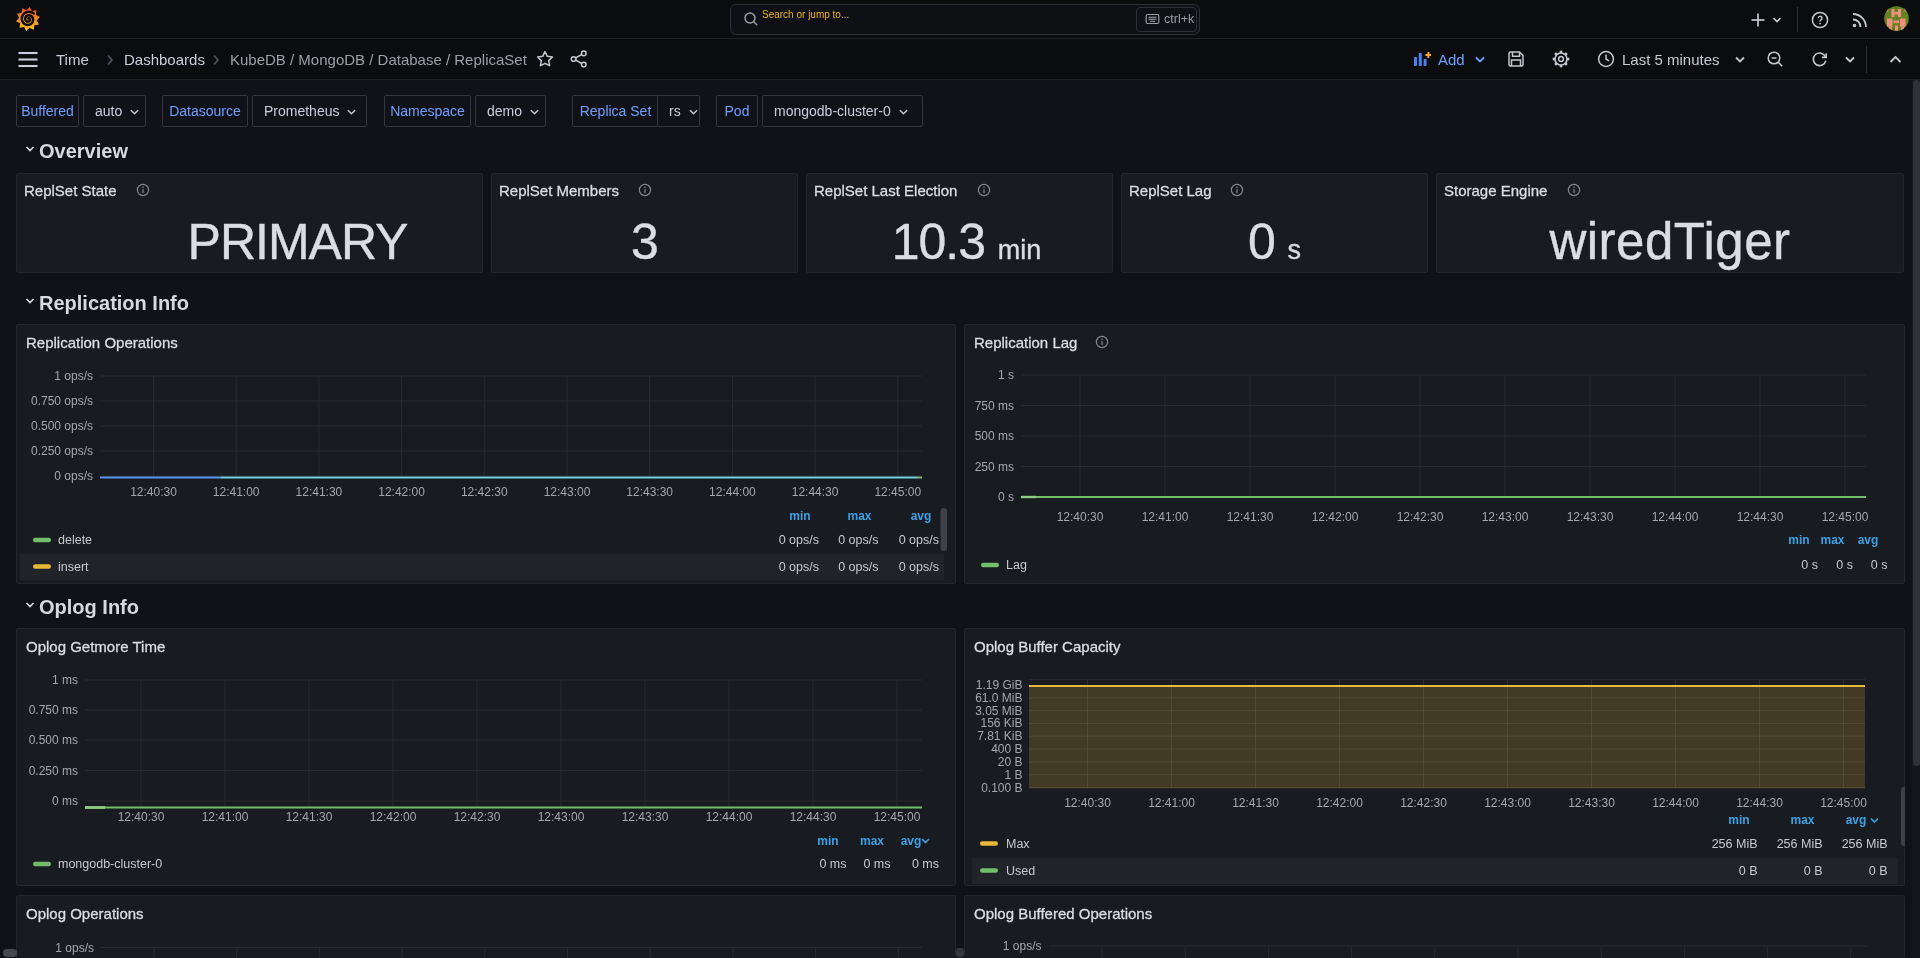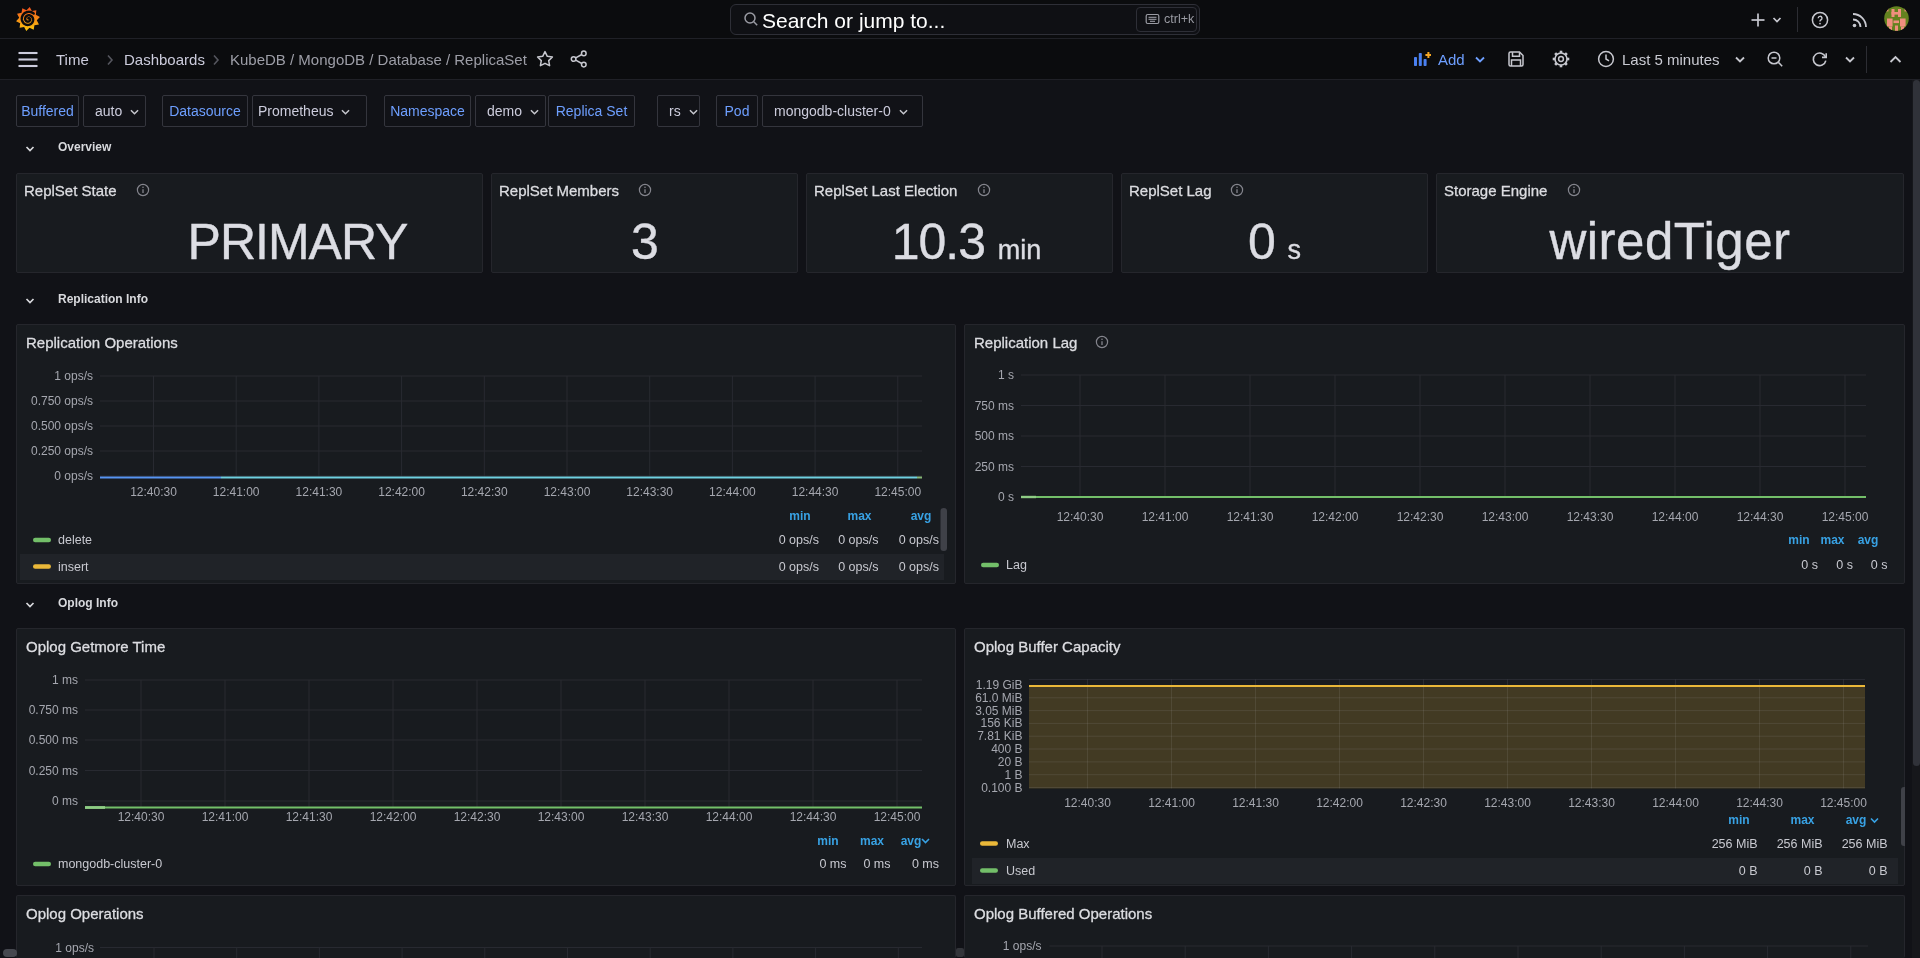--- a/index.html
+++ b/index.html
@@ -2,31 +2,31 @@
 <html><head>
 <meta charset="utf-8">
 <style>
 * { margin:0; padding:0; box-sizing:border-box; }
 html,body { width:1920px; height:958px; overflow:hidden; background:#111217; font-family:"Liberation Sans", sans-serif; }
 .abs { position:absolute; }
 #page { position:relative; width:1920px; height:958px; }
 .bar1 { left:0; top:0; width:1920px; height:39px; background:#0b0c0e; border-bottom:1px solid #202127; }
 .bar2 { left:0; top:39px; width:1920px; height:41px; background:#0b0c0e; border-bottom:1px solid #202127; }
 .searchbox { left:730px; top:4px; width:470px; height:31px; background:#0f1014; border:1px solid #2e2f37; border-radius:6px; }
-.searchtxt { left:762px; top:9px; font-size:21px; color:#ffffff; }
+.searchtxt { left:762px; top:9px; font-size:10px; color:#eab308; }
 .ctrlk { left:1136px; top:7px; width:61px; height:25px; border:1px solid #2e2f37; border-radius:4px; }
 .ctrlktxt { left:1164px; top:12px; font-size:12.5px; color:#9a9ba3; }
 .crumb { top:51px; font-size:15px; color:#ccccdc; }
 .crumbdim { color:#9d9ea7; }
 .navtxt { top:51px; font-size:15px; color:#c9cad2; }
 .bluetxt { color:#6e9fff; font-weight:500; }
 .chip { top:95px; height:32px; border:1px solid #34353d; border-radius:2px; background:#111217; font-size:14px; line-height:30px; }
 .chiplabel { color:#6e9fff; text-align:center; }
 .chipval { color:#ccccdc; }
-.rowhead { font-size:12px; font-weight:700; color:#d8d9dd;margin-left:19px; }
+.rowhead { font-size:20px; font-weight:700; color:#d8d9dd; }
 .panel { background:#181b1f; border:1px solid #25262c; border-radius:2px; }
 .stitle { font-size:15px; font-weight:400; color:#dcdde1; -webkit-text-stroke:0.3px #dcdde1; }
 .statval { font-size:50px; font-weight:400; letter-spacing:-1px; color:#dcdde3; -webkit-text-stroke:0.4px #dcdde3; text-align:center; width:100%; }
 .statunit { font-size:27px; letter-spacing:0; }
 svg text { font-family:"Liberation Sans", sans-serif; }
 </style>
 </head>
 <body>
 <div id="page">
 
@@ -171,28 +171,28 @@
   <div class="abs" style="left:1866px;top:46px;width:1px;height:27px;background:#2c2d33"></div>
   <svg class="abs" style="left:1888px;top:54px" width="15" height="11" viewBox="0 0 15 11">
       <path d="M2.5,8 l5,-5 l5,5" fill="none" stroke="#c7c8cf" stroke-width="1.8"></path>
     </svg>
 
   <div class="abs chip chiplabel" style="left:16px;width:63px">Buffered</div>
   <div class="abs chip chipval" style="left:83px;width:63px;padding-left:11px">auto <svg width="11" height="8" viewBox="0 0 12 9" style="margin-left:3px">
         <path d="M2,2.5 l4,4 l4,-4" fill="none" stroke="#c6c7ce" stroke-width="1.7"></path>
       </svg></div>
   <div class="abs chip chiplabel" style="left:162px;width:86px">Datasource</div>
-  <div class="abs chip chipval" style="left:252px;width:115px;padding-left:5px">Prometheus <svg width="11" height="8" viewBox="0 0 12 9" style="margin-left:3px">
+  <div class="abs chip chipval" style="left:252px;width:115px;padding-left:11px">Prometheus <svg width="11" height="8" viewBox="0 0 12 9" style="margin-left:3px">
         <path d="M2,2.5 l4,4 l4,-4" fill="none" stroke="#c6c7ce" stroke-width="1.7"></path>
       </svg></div>
   <div class="abs chip chiplabel" style="left:384px;width:87px">Namespace</div>
   <div class="abs chip chipval" style="left:475px;width:71px;padding-left:11px">demo <svg width="11" height="8" viewBox="0 0 12 9" style="margin-left:3px">
         <path d="M2,2.5 l4,4 l4,-4" fill="none" stroke="#c6c7ce" stroke-width="1.7"></path>
       </svg></div>
-  <div class="abs chip chiplabel" style="left:548px;width:87px">Replica Set</div>
+  <div class="abs chip chiplabel" style="left:572px;width:87px">Replica Set</div>
   <div class="abs chip chipval" style="left:657px;width:43px;padding-left:11px">rs <svg width="11" height="8" viewBox="0 0 12 9" style="margin-left:3px">
         <path d="M2,2.5 l4,4 l4,-4" fill="none" stroke="#c6c7ce" stroke-width="1.7"></path>
       </svg></div>
   <div class="abs chip chiplabel" style="left:716px;width:42px">Pod</div>
   <div class="abs chip chipval" style="left:762px;width:161px;padding-left:11px">mongodb-cluster-0 <svg width="11" height="8" viewBox="0 0 12 9" style="margin-left:3px">
         <path d="M2,2.5 l4,4 l4,-4" fill="none" stroke="#c6c7ce" stroke-width="1.7"></path>
       </svg></div>
 
   <svg class="abs" style="left:24px;top:144px" width="12" height="10" viewBox="0 0 12 10">
       <path d="M2.5,3 l3.5,3.5 l3.5,-3.5" fill="none" stroke="#d8d9dd" stroke-width="1.7"></path>

